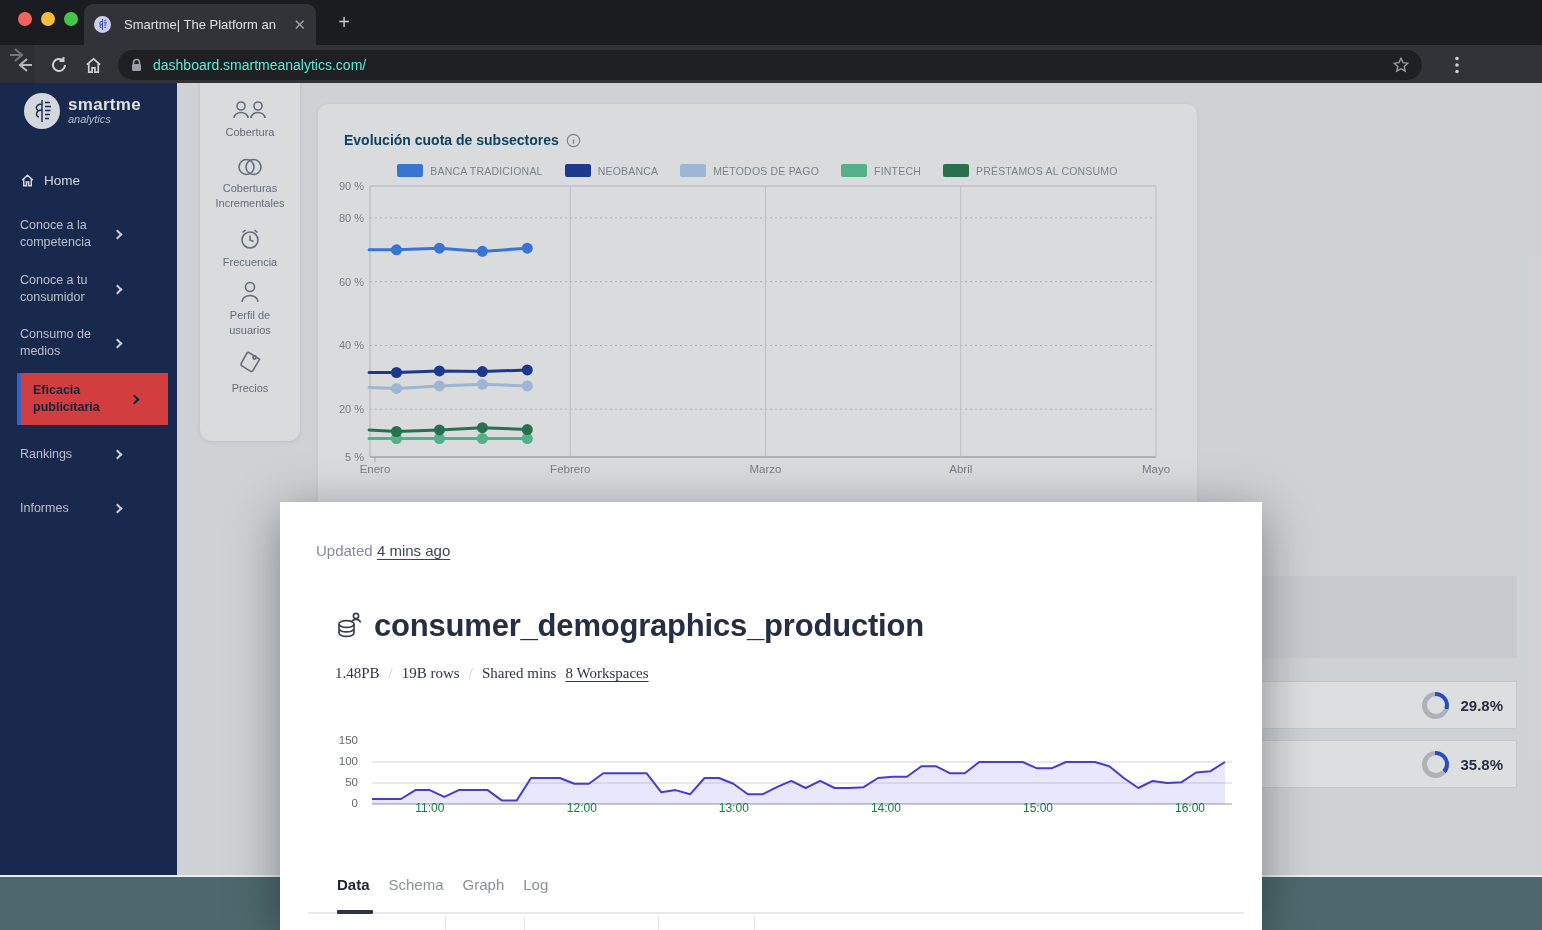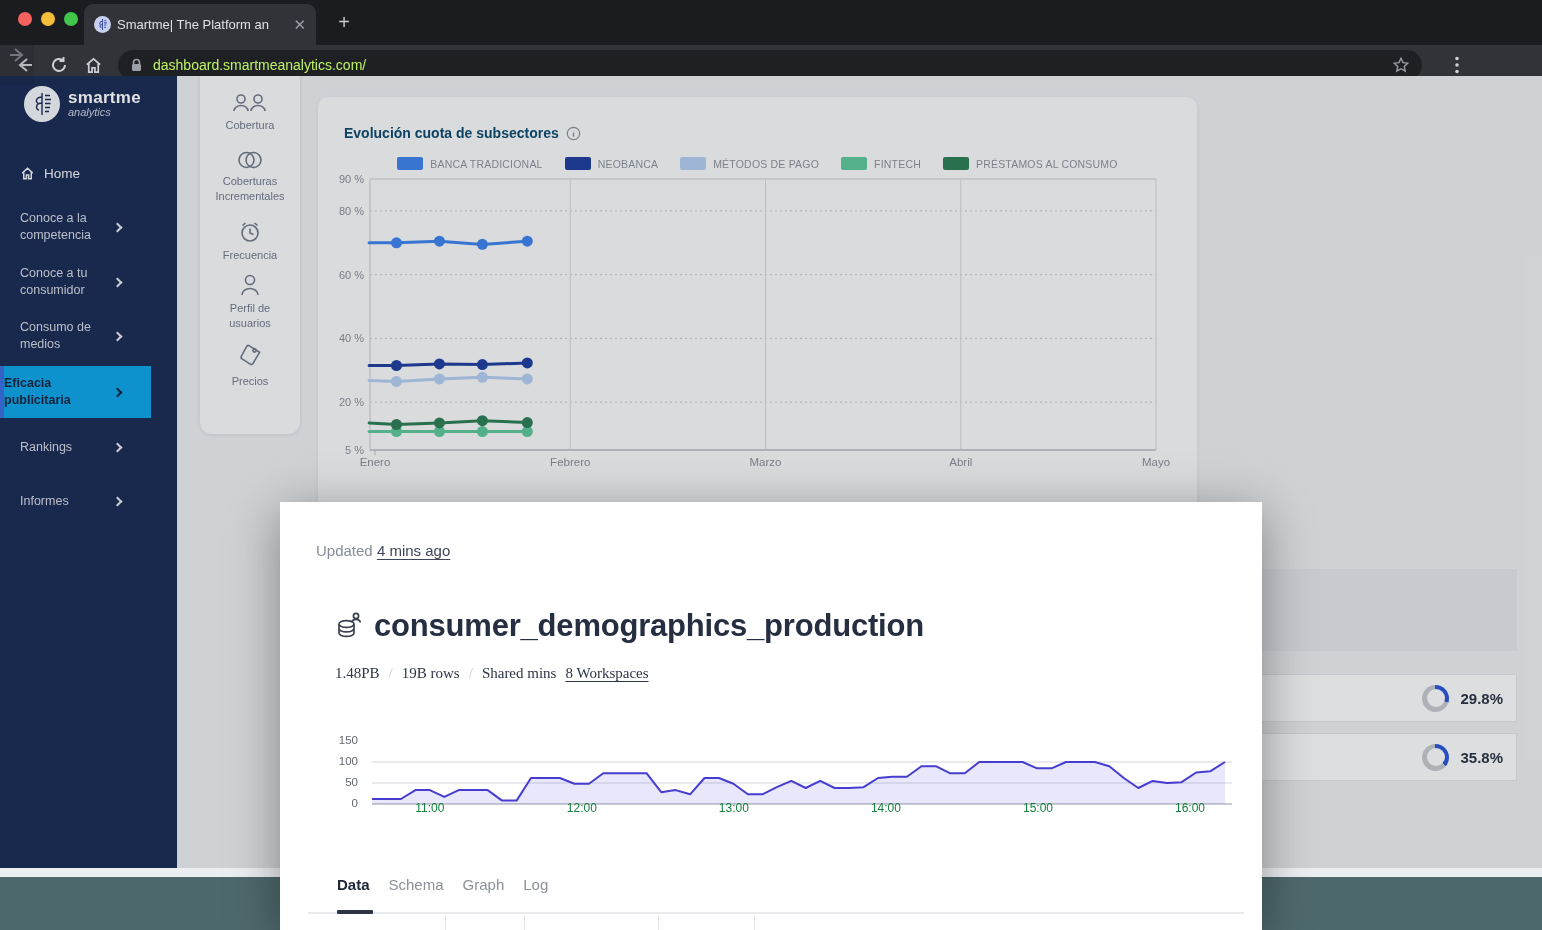--- a/index.html
+++ b/index.html
@@ -6,52 +6,52 @@
   html,body { width:1542px; height:930px; overflow:hidden; }
   body { font-family:"Liberation Sans", sans-serif; background:#4e696d; position:relative; }
   #app { position:absolute; inset:0; }
 
   
   .browser { position:absolute; left:0; top:0; width:1542px; height:877px; background:#eceef1; }
   .tabstrip { position:absolute; left:0; top:0; right:0; height:45px; background:#1b1c1f; }
   .traffic { position:absolute; top:12px; left:18px; display:flex; gap:9px; }
   .light { width:14px; height:14px; border-radius:50%; }
   .tab { position:absolute; left:84px; top:4px; width:232px; height:41px; background:#323338;
-         border-radius:9px 9px 0 0; display:flex; align-items:center; padding:0 10px; gap:6px; }
+         border-radius:9px 9px 0 0; display:flex; align-items:center; padding:0 10px; gap:13px; }
   .tab-title { color:#dde0e4; font-size:13px; white-space:nowrap; overflow:hidden; flex:1; }
   .tab-close { color:#9aa0a6; font-size:15px; line-height:1; cursor:default; }
   .favicon { width:17px; height:17px; border-radius:50%; background:#c7d0ee; position:relative; flex:none; }
   .favicon svg { position:absolute; inset:2px; }
   .newtab { position:absolute; left:332px; top:11px; color:#c6c9cd; font-size:20px; line-height:22px; width:24px; text-align:center; }
   .toolbar { position:absolute; left:0; top:45px; right:0; height:40px; background:#323338; display:flex; align-items:center; }
   .nav-ic { width:34px; text-align:center; color:#cdd0d5; flex:none; }
   .nav-ic.dim { color:#73777d; }
   .omnibox { height:30px; background:#1f2024; border-radius:15px; margin-left:8px; flex:1; max-width:1304px;
              display:flex; align-items:center; padding:0 12px; gap:10px; }
-  .url { color:#bef264; font-size:14px; flex:1; }
+  .url { color:#5eead4; font-size:14px; flex:1; }
   .kebab { margin:0 14px 0 18px; }
 
   
-  .viewport { position:absolute; left:0; top:76px; width:1542px; height:792px; background:#eceef1; overflow:hidden; }
+  .viewport { position:absolute; left:0; top:83px; width:1542px; height:792px; background:#eceef1; overflow:hidden; }
   .dim { position:absolute; inset:0; background:rgba(16,20,30,0.13); z-index:5; }
 
   
   .sidenav { position:absolute; left:0; top:0; width:177px; height:792px; background:#1b2c55; color:#d3d8e2; }
   .logo { position:absolute; left:24px; top:10px; display:flex; gap:8px; align-items:center; }
   .logo-mark { width:36px; height:36px; border-radius:50%; background:#f2f4f8; position:relative; flex:none; }
   .logo-mark svg { position:absolute; inset:4px; }
   .logo-name { color:#fff; font-size:17px; font-weight:bold; letter-spacing:0.3px; line-height:1; }
   .logo-sub { color:#c9d1e2; font-size:11px; font-style:italic; line-height:1.2; }
   .nav-item { position:absolute; left:0; width:151px; padding:0 30px 0 20px; font-size:12.5px; line-height:17px;
               display:flex; align-items:center; cursor:pointer; }
   .nav-item .nav-label { flex:1; }
   .chev { width:7px; height:7px; border-right:2.2px solid #e6e9f0; border-bottom:2.2px solid #e6e9f0;
           transform:rotate(-45deg); flex:none; margin-left:4px; }
   .nav-home { gap:9px; font-size:13.5px; color:#f0f2f6; }
-  .nav-sel { background:#0ea5e9; color:#16243f; font-weight:bold; border-left:4px solid #3a6fe2; padding-left:0; }
+  .nav-sel { background:#ef4444; color:#16243f; font-weight:bold; border-left:4px solid #3a6fe2; padding-left:12px;margin-left:17px; }
   .nav-sel .chev { border-color:#16243f; }
 
   
   .subnav { position:absolute; left:200px; top:-6px; width:100px; height:364px; background:#f7f8fa;
             border-radius:0 0 12px 12px; box-shadow:0 1px 5px rgba(30,40,60,0.10); }
   .subnav-item { position:absolute; left:0; width:100px; display:flex; flex-direction:column; align-items:center;
                  gap:4px; color:#717a8a; font-size:11px; line-height:15px; text-align:center; cursor:pointer; }
   .subnav-item svg { stroke:#717a8a; }
 
   

